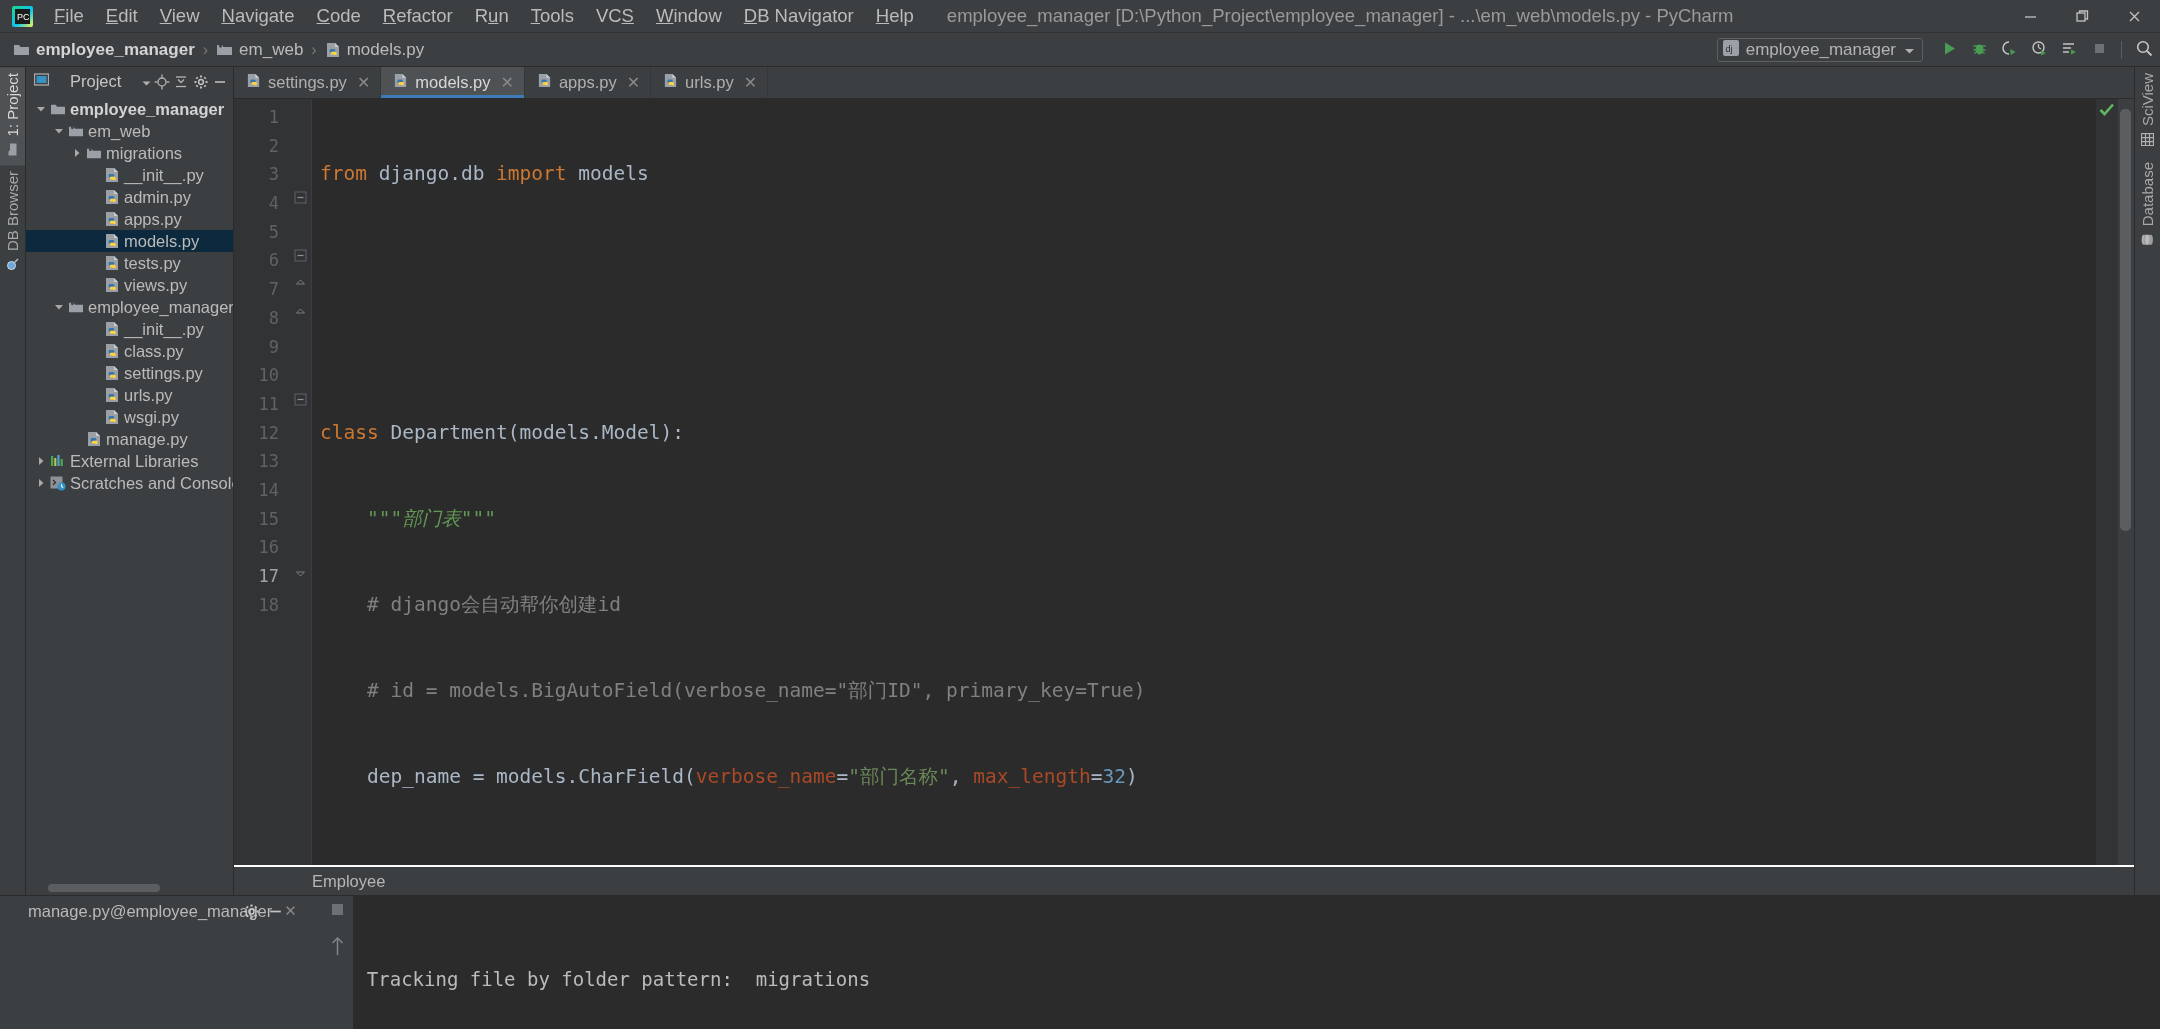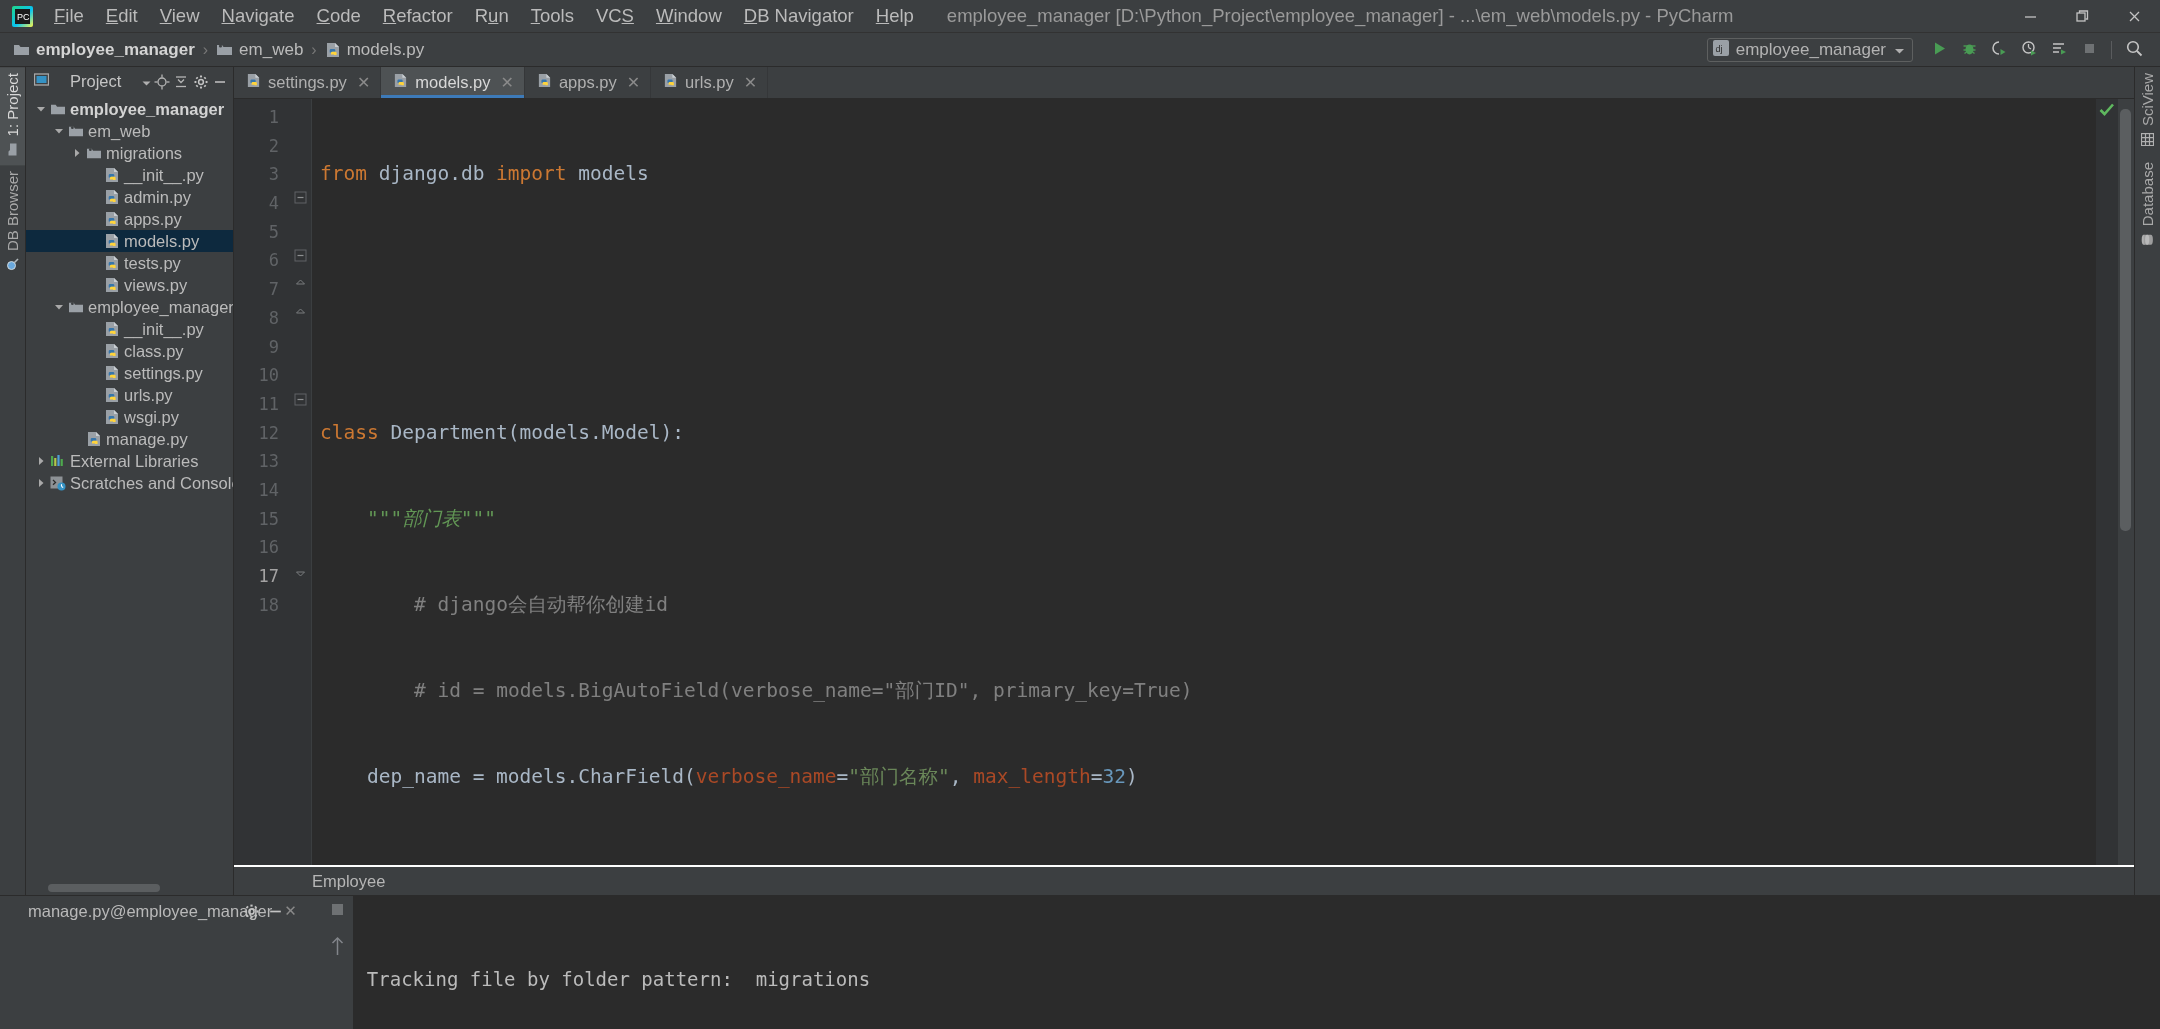--- a/index.html
+++ b/index.html
@@ -71,21 +71,21 @@
     font-size: 17px;
     color: #bbbbbb;
     padding: 1px 3px;
     white-space: nowrap;
   }
   .crumb.bold { font-weight: bold; color: #d4d4d4;}
   .crumb-sep { color: #777; font-size: 16px; margin: 0 5px; }
   .crumb .ic { margin-right: 6px; display:flex; }
 
   .nav-right {
-    position: absolute; right: 12px; top: 0;
+    position: absolute; right: 2px; top: 0;
     height: 34px; display: flex; align-items: center; gap: 2px;
   }
   .runconfig {
     display: flex; align-items: center;
     border: 1px solid #5e6060;
     border-radius: 3px;
     height: 24px;
     padding: 0 7px 0 4px;
     margin-right: 10px;
     background: #3c3f41;
@@ -243,21 +243,21 @@
     color: #a9b7c6;
     white-space: pre;
     position: relative;
     overflow: hidden;
   }
   .code .ln { height: 28.7px; padding-left: 8px; }
 
   .kw    { color:#cc7832; }
   .str   { color:#6a8759; }
   .docs  { color:#629755; font-style: italic; }
-  .cmt   { color:#808080;margin-left:47px; }
+  .cmt   { color:#808080; }
   .num   { color:#6897bb; }
   .fn    { color:#a9b7c6; }
   .kwarg { color:#aa4926; }
 
   
   .err-rail {
     width: 22px; flex:0 0 22px;
     background: #313335;
     position: relative;
   }

